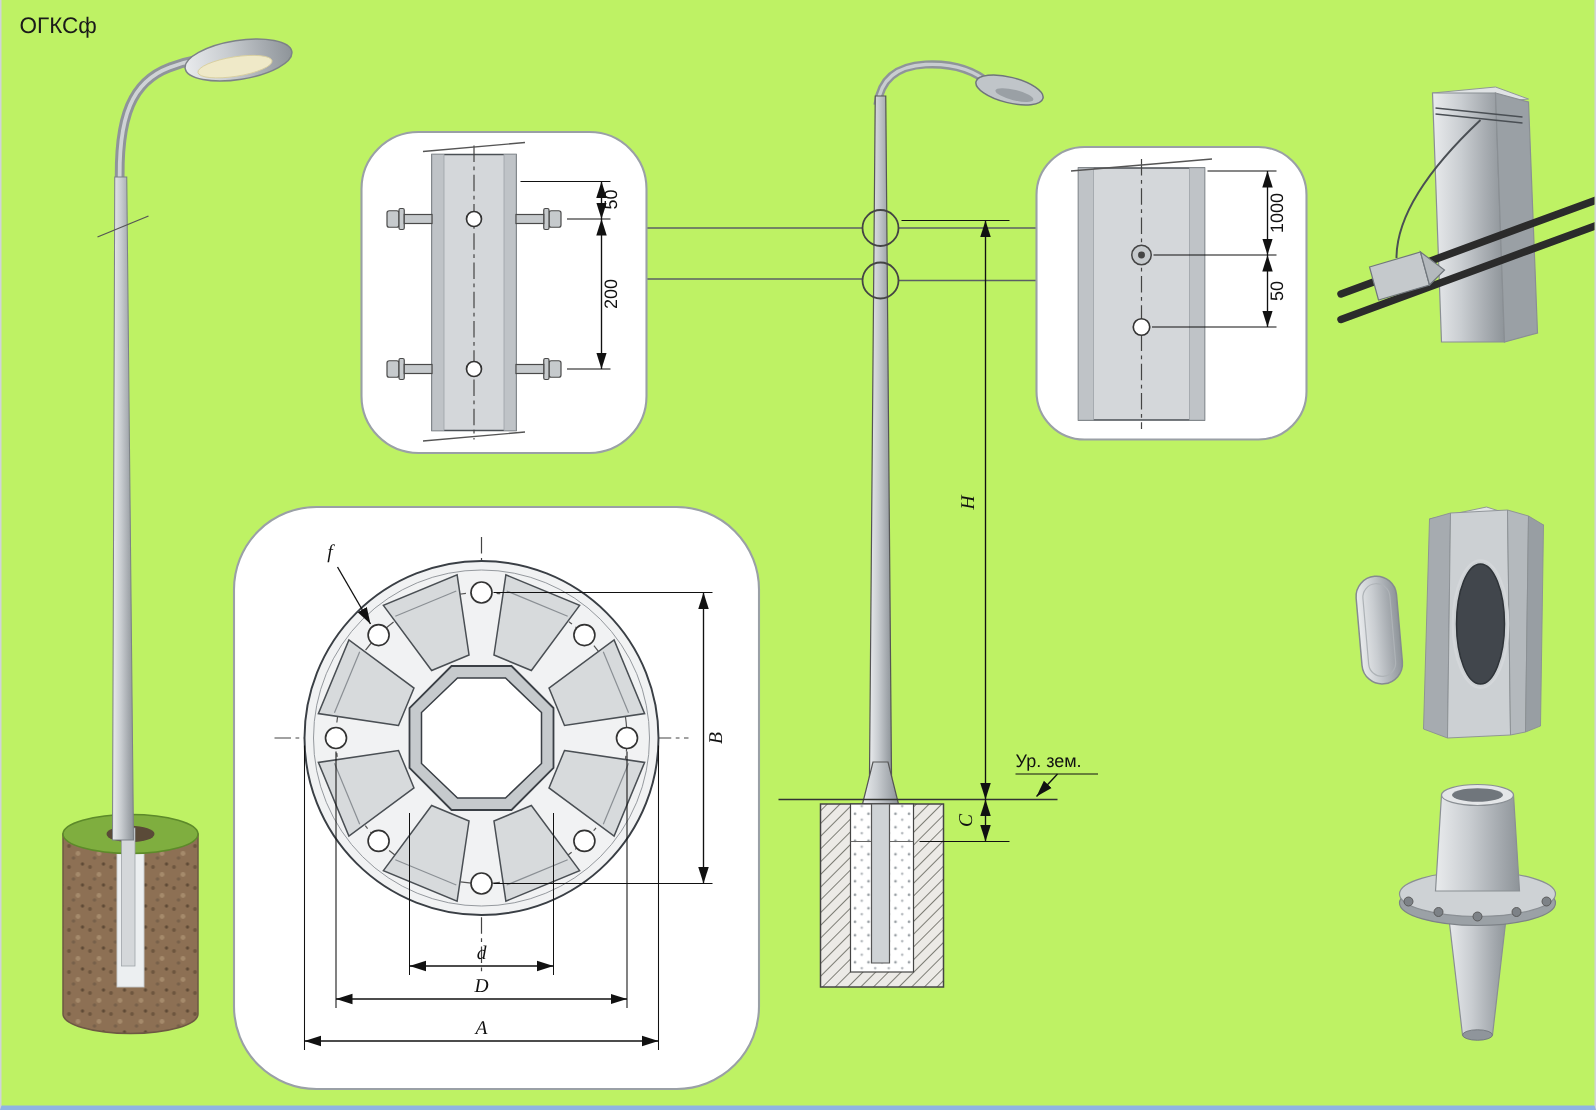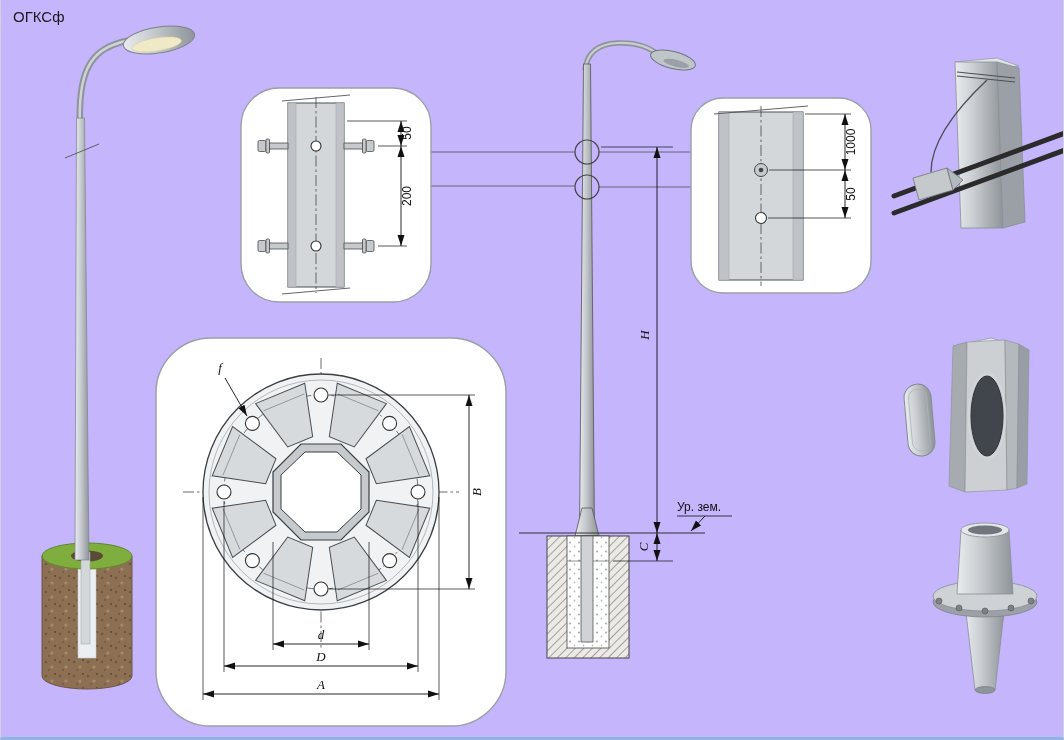--- a/index.html
+++ b/index.html
@@ -1,17 +1,17 @@
 <!DOCTYPE html>
 <html><head>
 <meta charset="utf-8">
 <style>
   html,body{margin:0;padding:0;background:#ffffff;}
   .canvas{
-    position:relative;width:1064px;height:740px;background:#c4b5fd;overflow:hidden;
+    position:relative;width:1064px;height:740px;background:#bef264;overflow:hidden;
     border-left:1px solid #d0d4d9;border-right:1px solid #d0d4d9;
     border-bottom:3px solid #8fb4e3;box-sizing:border-box;
     font-family:"Liberation Sans",sans-serif;
   }
   svg{display:block;}
   .title-text{font:15px "Liberation Sans",sans-serif;fill:#1a1a1a;}
   .dim-text{font:12px "Liberation Sans",sans-serif;fill:#111;}
   .dim-text-i{font:italic 13px "Liberation Serif",serif;fill:#111;}
   .callout{fill:#ffffff;stroke:#9aa0a6;stroke-width:1.4;}
   .connector{stroke:#5a5f64;stroke-width:0.9;}

